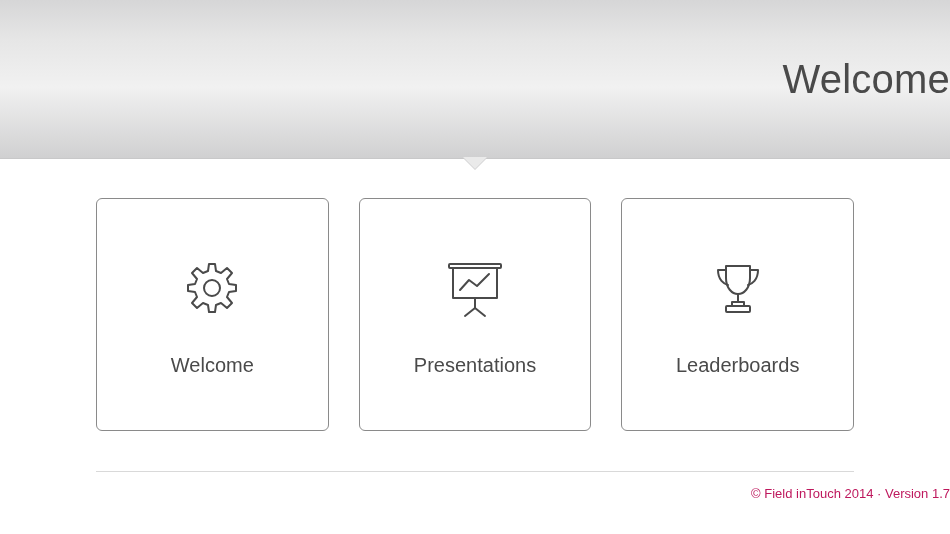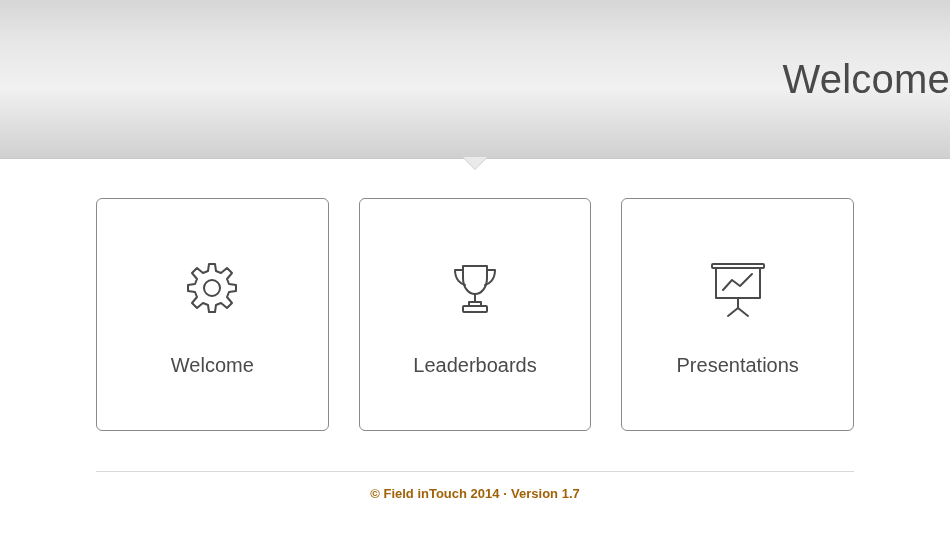--- a/index.html
+++ b/index.html
@@ -80,25 +80,24 @@
     font-size: 20px;
     color: #4a4a4a;
     font-weight: 400;
   }
   .divider {
     margin: 40px 96px 0 96px;
     height: 1px;
     background: #d9d9d9;
   }
   .footer {
-    text-align: center;
+    text-align: right;
     font-size: 13px;
-    color: #a16207;
+    color: #be185d;
     padding-top: 14px;
-    font-weight: bold;
   }
   svg { display: block; }
 </style>
 </head>
 <body>
 
 <div class="header">
   <div class="title">Welcome</div>
   <div class="caret-down"></div>
 </div>
@@ -110,43 +109,43 @@
       <svg width="56" height="56" viewBox="0 0 56 56" fill="none" stroke="#4a4a4a" stroke-width="2" stroke-linejoin="round" stroke-linecap="round">
         <circle cx="28" cy="28" r="8"></circle>
         <path d="M28 4 L31 4 L32 11 L37 13 L43 8 L48 13 L43 19 L45 24 L52 25 L52 31 L45 32 L43 37 L48 43 L43 48 L37 43 L32 45 L31 52 L25 52 L24 45 L19 43 L13 48 L8 43 L13 37 L11 32 L4 31 L4 25 L11 24 L13 19 L8 13 L13 8 L19 13 L24 11 L25 4 Z"></path>
       </svg>
     </div>
     <div class="label">Welcome</div>
   </div>
 
   <div class="tile">
     <div class="icon">
+      <svg width="64" height="60" viewBox="0 0 64 60" fill="none" stroke="#4a4a4a" stroke-width="2" stroke-linejoin="round" stroke-linecap="round">
+        <rect x="6" y="6" width="52" height="4" rx="1"></rect>
+        <rect x="10" y="10" width="44" height="30"></rect>
+        <line x1="32" y1="40" x2="32" y2="50"></line>
+        <line x1="32" y1="50" x2="22" y2="58"></line>
+        <line x1="32" y1="50" x2="42" y2="58"></line>
+        <polyline points="17,32 26,22 34,28 46,16"></polyline>
+      </svg>
+    </div>
+    <div class="label">Presentations</div>
+  </div>
+
+  <div class="tile">
+    <div class="icon">
       <svg width="60" height="60" viewBox="0 0 60 60" fill="none" stroke="#4a4a4a" stroke-width="2" stroke-linejoin="round" stroke-linecap="round">
         <path d="M18 8 H42 V20 C42 30 36 36 30 36 C24 36 18 30 18 20 Z"></path>
         <path d="M18 12 H10 C10 22 16 26 20 27"></path>
         <path d="M42 12 H50 C50 22 44 26 40 27"></path>
         <line x1="30" y1="36" x2="30" y2="44"></line>
         <rect x="24" y="44" width="12" height="4"></rect>
         <rect x="18" y="48" width="24" height="6" rx="1"></rect>
       </svg>
     </div>
     <div class="label">Leaderboards</div>
   </div>
 
-  <div class="tile">
-    <div class="icon">
-      <svg width="64" height="60" viewBox="0 0 64 60" fill="none" stroke="#4a4a4a" stroke-width="2" stroke-linejoin="round" stroke-linecap="round">
-        <rect x="6" y="6" width="52" height="4" rx="1"></rect>
-        <rect x="10" y="10" width="44" height="30"></rect>
-        <line x1="32" y1="40" x2="32" y2="50"></line>
-        <line x1="32" y1="50" x2="22" y2="58"></line>
-        <line x1="32" y1="50" x2="42" y2="58"></line>
-        <polyline points="17,32 26,22 34,28 46,16"></polyline>
-      </svg>
-    </div>
-    <div class="label">Presentations</div>
-  </div>
-
 </div>
 
 <div class="divider"></div>
 
 <div class="footer">© Field inTouch 2014 · Version 1.7</div>
 
 </body></html>

